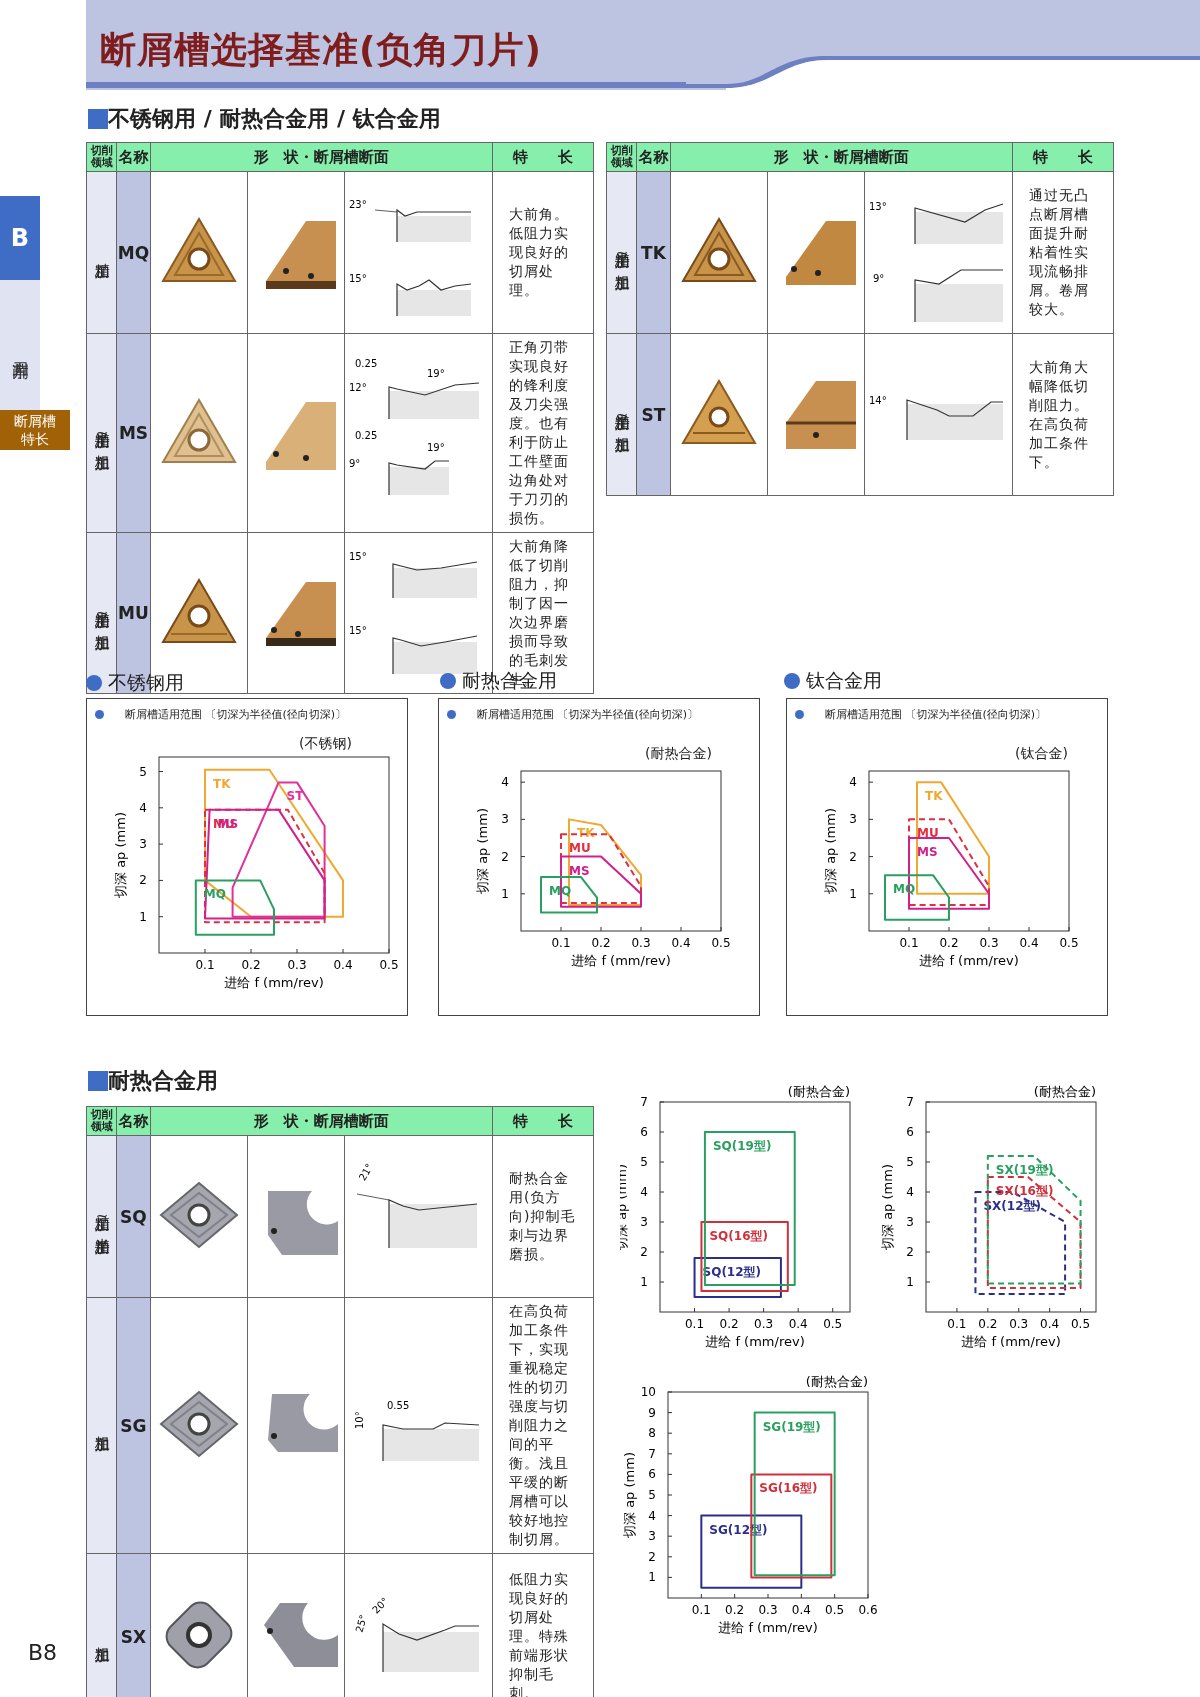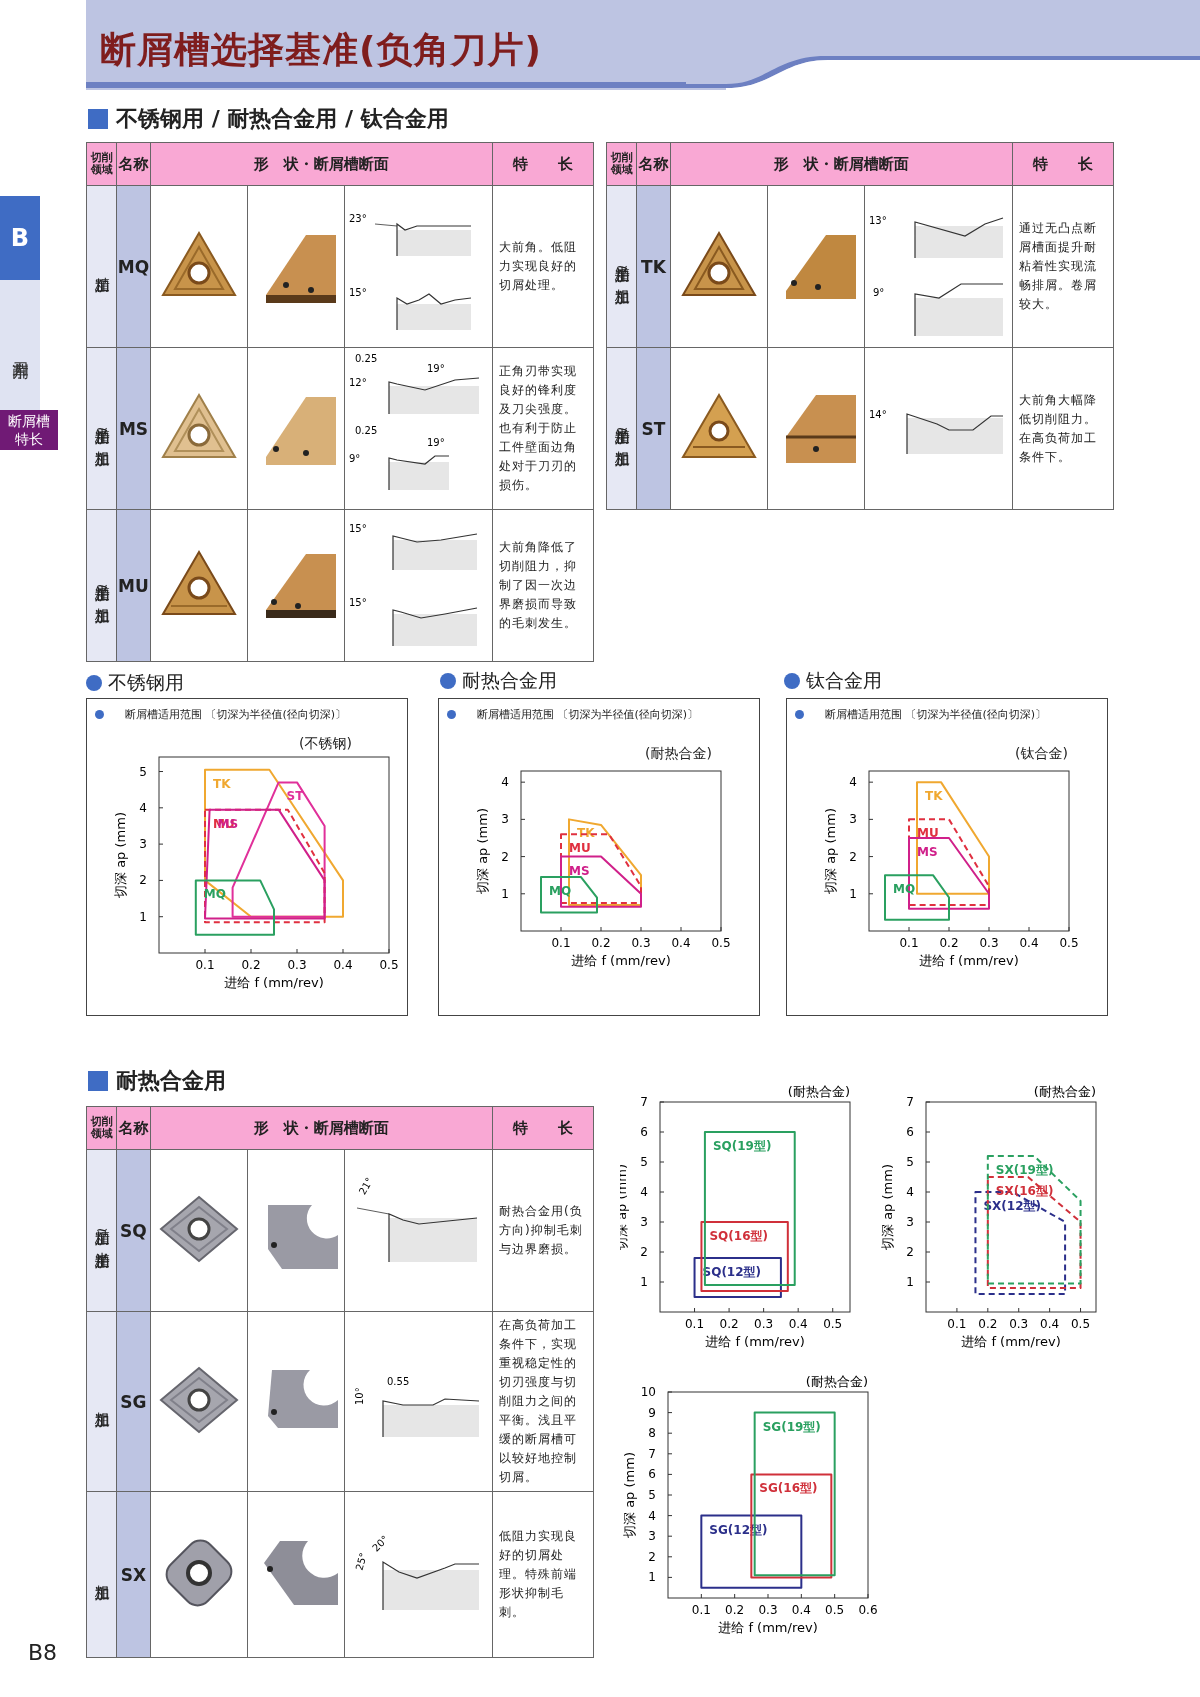--- a/index.html
+++ b/index.html
@@ -3,33 +3,33 @@
 <meta charset="utf-8">
 <style>
 *{box-sizing:border-box;margin:0;padding:0}
 body{width:1200px;height:1697px;background:#fff;font-family:"DejaVu Sans","Liberation Sans",sans-serif;color:#222;position:relative;overflow:hidden}
 .header{position:absolute;left:86px;top:0;width:1114px;height:90px;background:#bdc4e2}
 .header .band{position:absolute;left:0;top:82px;width:720px;height:6px;background:#6d80c2}
 .header .curve{position:absolute;left:600px;top:0;width:514px;height:90px}
 .page-title{position:absolute;left:100px;top:26px;font-size:36px;font-weight:bold;color:#7f1d1d;letter-spacing:1px}
 .side-tab{position:absolute;left:0;top:196px;width:40px;height:84px;background:#3f6cc4;color:#fff;font-weight:bold;font-size:24px;text-align:center;line-height:84px}
 .side-cat{position:absolute;left:0;top:280px;width:40px;height:130px;background:#dfe3f2;color:#333;font-size:16px;writing-mode:vertical-rl;text-orientation:upright;display:flex;align-items:center;justify-content:center;padding-top:10px}
-.side-sel{position:absolute;left:0;top:410px;width:58px;height:40px;background:#701a75;color:#fff;font-size:14px;text-align:center;line-height:18px;padding-top:2px}
-.sec-title{position:absolute;font-size:22px;font-weight:bold;display:flex;align-items:center;gap:8px}
+.side-sel{position:absolute;left:0;top:410px;width:70px;height:40px;background:#a16207;color:#fff;font-size:14px;text-align:center;line-height:18px;padding-top:2px}
+.sec-title{position:absolute;font-size:22px;font-weight:bold;display:flex;align-items:center;gap:0}
 .sec-title .sq{width:20px;height:20px;background:#3f6cc4;display:inline-block}
 table.gt{position:absolute;border-collapse:collapse;font-size:13px}
 table.gt td,table.gt th{border:1px solid #666;}
-table.gt th{background:#f9a8d4;font-weight:bold;height:43px;font-size:15px}
+table.gt th{background:#86efac;font-weight:bold;height:29px;font-size:15px}
 table.gt th.small{font-size:11px;line-height:12px;width:30px}
 td.region{background:#e6e8f4;width:30px;text-align:center;font-size:15px;writing-mode:vertical-rl;text-orientation:upright;padding:4px 0;letter-spacing:1px}
 td.gname{background:#bdc4e2;width:33px;text-align:center;font-weight:bold;font-size:17px}
 td.img{width:96px;text-align:center}
 td.img2{width:96px;text-align:center}
 td.profile{width:146px;position:relative}
-td.feat{width:100px;font-size:12px;line-height:19px;padding:4px 6px;letter-spacing:1px}
+td.feat{width:100px;font-size:14px;line-height:19px;padding:4px 16px;letter-spacing:1px}
 .sub-title{position:absolute;font-size:19px;font-weight:normal;display:flex;align-items:center;gap:6px}
 .sub-title .dot{width:16px;height:16px;border-radius:50%;background:#3f6cc4;display:inline-block}
 .chart-box{position:absolute;border:1px solid #444}
 .chart-note{position:absolute;left:8px;top:8px;font-size:11px;display:flex;align-items:center;gap:21px}
 .chart-note .dot{width:9px;height:9px;border-radius:50%;background:#3f6cc4;display:inline-block}
 .mat-label{position:absolute;font-size:14px}
 .page-num{position:absolute;left:28px;top:1640px;font-size:22px;font-weight:normal}
 svg text{font-family:"DejaVu Sans","Liberation Sans",sans-serif}
 </style>
 </head>

